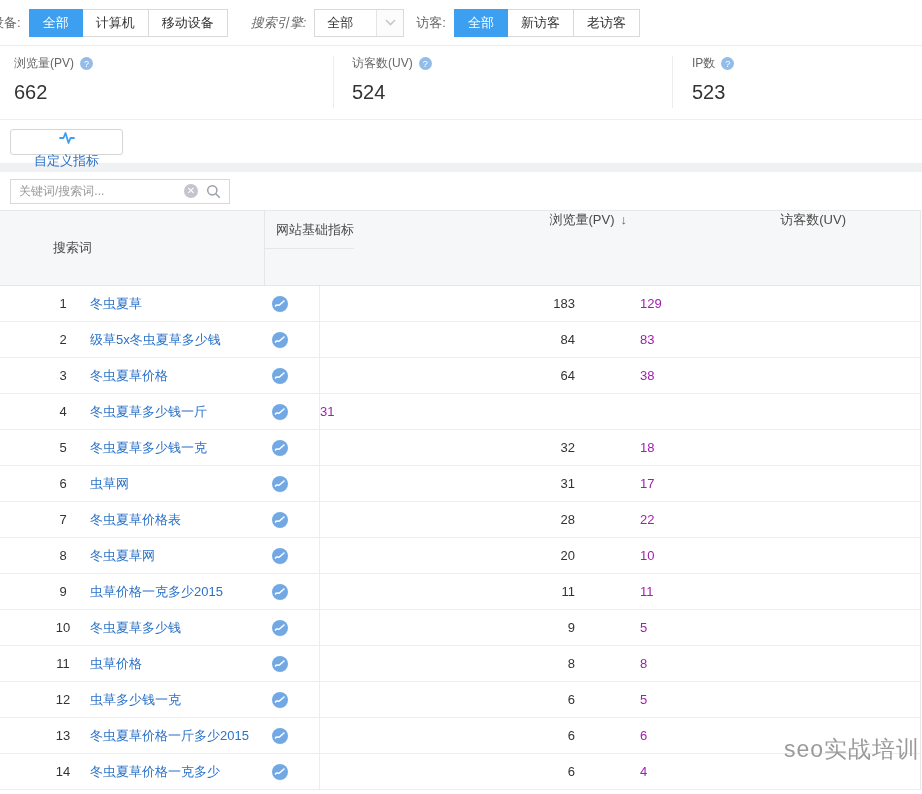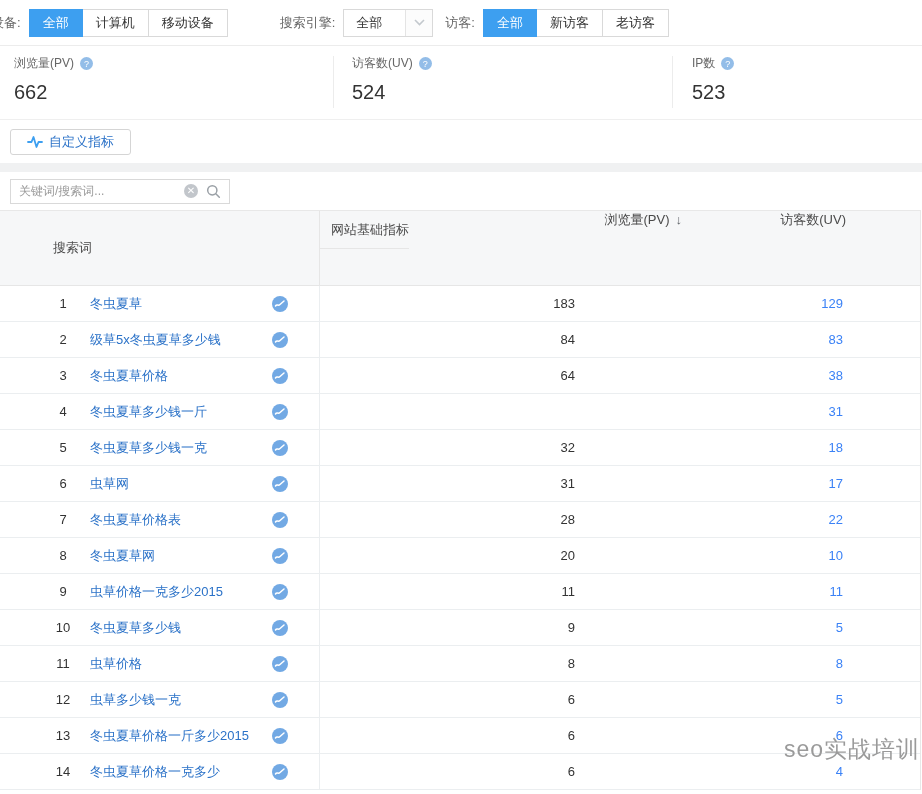--- a/index.html
+++ b/index.html
@@ -8,75 +8,75 @@
 
   
   .filter-bar { height:46px; display:flex; align-items:center; border-bottom:1px solid #ececec; }
   .flabel { color:#666; margin-right:8px; white-space:nowrap; }
   .flabel.clipped { margin-left:-9px; }
   .btn-group { display:inline-flex; }
   .fbtn { height:28px; padding:0 13px; background:#fff; border:1px solid #d9d9d9; margin-left:-1px;
     font-size:13px; color:#333; cursor:pointer; line-height:26px; font-family:inherit; }
   .fbtn:first-child { margin-left:0; }
   .fbtn.active { background:#3d9ff0; border-color:#3d9ff0; color:#fff; position:relative; z-index:1; }
-  .gap-se { margin-left:52px; }
+  .gap-se { margin-left:23px;font-style:italic; }
   .gap-v { margin-left:12px; }
   .select { width:90px; height:28px; border:1px solid #d9d9d9; display:inline-flex; align-items:center;
     background:#fff; cursor:pointer; }
   .select .sel-text { flex:1; padding-left:12px; color:#333; }
   .select .sel-arrow { width:27px; height:100%; border-left:1px solid #e4e4e4; display:flex;
     align-items:center; justify-content:center; color:#c3c8cd; font-size:11px; background:#fcfcfc; }
 
   
   .metrics { height:74px; position:relative; border-bottom:1px solid #efefef; }
   .metric { position:absolute; top:9px; }
   .metric.m1 { left:14px; } .metric.m2 { left:352px; } .metric.m3 { left:692px; }
   .metric-label { font-size:12px; color:#666; display:flex; align-items:center; gap:6px; }
   .help-icon { width:13px; height:13px; border-radius:50%; background:#93bde8; color:#fff;
     font-size:9px; display:inline-flex; align-items:center; justify-content:center; cursor:pointer; }
   .metric-value { font-size:20px; color:#333; margin-top:9px; }
   .vdiv { position:absolute; top:10px; width:1px; height:52px; background:#ececec; }
   .vdiv.d1 { left:333px; } .vdiv.d2 { left:672px; }
 
   
   .toolbar-row { height:43px; display:flex; align-items:center; padding-left:10px; }
-  .custom-btn { height:26px; padding:0 16px; background:#fff; border:1px solid #d5d5d5; border-radius:3px;
-    display:inline-flex; align-items:center; gap:6px; color:#2b72c8; font-size:13px; cursor:pointer; font-family:inherit; }
+  .custom-btn { height:26px; padding:0 23px; background:#fff; border:1px solid #d5d5d5; border-radius:3px;
+    display:inline-flex; align-items:center; gap:6px; color:#2b72c8; font-size:13px; cursor:pointer; font-family:inherit;flex-direction:column; }
   .gray-band { height:9px; background:#f0f1f2; }
 
   
   .search-row { height:38px; display:flex; align-items:center; padding-left:10px; }
   .search-box { width:220px; height:25px; border:1px solid #d9d9d9; display:flex; align-items:center; background:#fff; }
   .search-box input { flex:1; border:0; outline:none; padding:0 8px; font-size:12px; color:#333;
     font-family:inherit; background:transparent; min-width:0; }
   .search-box input::placeholder { color:#9b9b9b; }
   .clear-icon { width:14px; height:14px; border-radius:50%; background:#c2c6cb; color:#fff; font-size:10px;
     line-height:14px; text-align:center; cursor:pointer; flex:0 0 auto; margin-right:8px; }
   .search-icon { margin-right:8px; cursor:pointer; flex:0 0 auto; display:flex; }
 
   
   .table { border-top:1px solid #e8e8e8; border-right:1px solid #e8e8e8; width:921px; }
   .thead { height:75px; background:#f6f7f8; display:flex; border-bottom:1px solid #e6e6e6; }
-  .th-keyword { width:320px; border-right:1px solid #e6e6e6; display:flex; align-items:center;
+  .th-keyword { width:265px; border-right:1px solid #e6e6e6; display:flex; align-items:center;
     padding-left:53px; color:#4a4a4a; }
   .th-group { flex:1; display:flex; flex-direction:row; }
   .group-title { height:38px; line-height:38px; padding-left:11px; border-bottom:1px solid #e6e6e6; color:#4a4a4a; }
   .sub-row { flex:1; display:flex; align-items:flex-start; }
   .th-pv { width:320px; text-align:right; padding-right:47px; color:#4a4a4a; cursor:pointer; }
   .th-uv { flex:1; text-align:right; padding-right:74px; color:#4a4a4a; cursor:pointer; }
   .sort-arrow { color:#5f6368; margin-left:6px; font-size:13px; }
 
   .trow { height:36px; display:flex; align-items:center; border-bottom:1px solid #ebeef0; }
   .row-left { width:320px; align-self:stretch; display:flex; align-items:center; border-right:1px solid #ebeef0; }
   .td-rank { margin-left:36px; width:54px; text-align:center; color:#333; }
   .td-kw { flex:1; display:flex; align-items:center; }
   .kw-link { color:#2b72c8; text-decoration:none; cursor:pointer; }
   .trend-icon { margin-left:auto; margin-right:31px; width:16px; height:16px; cursor:pointer; display:flex; }
   .td-pv { width:320px; text-align:right; padding-right:65px; color:#333; }
-  .td-uv { flex:1; text-align:right; padding-right:77px; color:#3b82f6; }
+  .td-uv { flex:1; padding-right:77px; color:#a21caf; }
 
   .watermark { position:absolute; right:2px; top:734px; font-size:23px; color:#9a9a9a; z-index:5;
     letter-spacing:1px; pointer-events:none; }
 </style>
 </head>
 <body>
 
 <div class="filter-bar">
   <span class="flabel clipped">设备:</span>
   <div class="btn-group">

